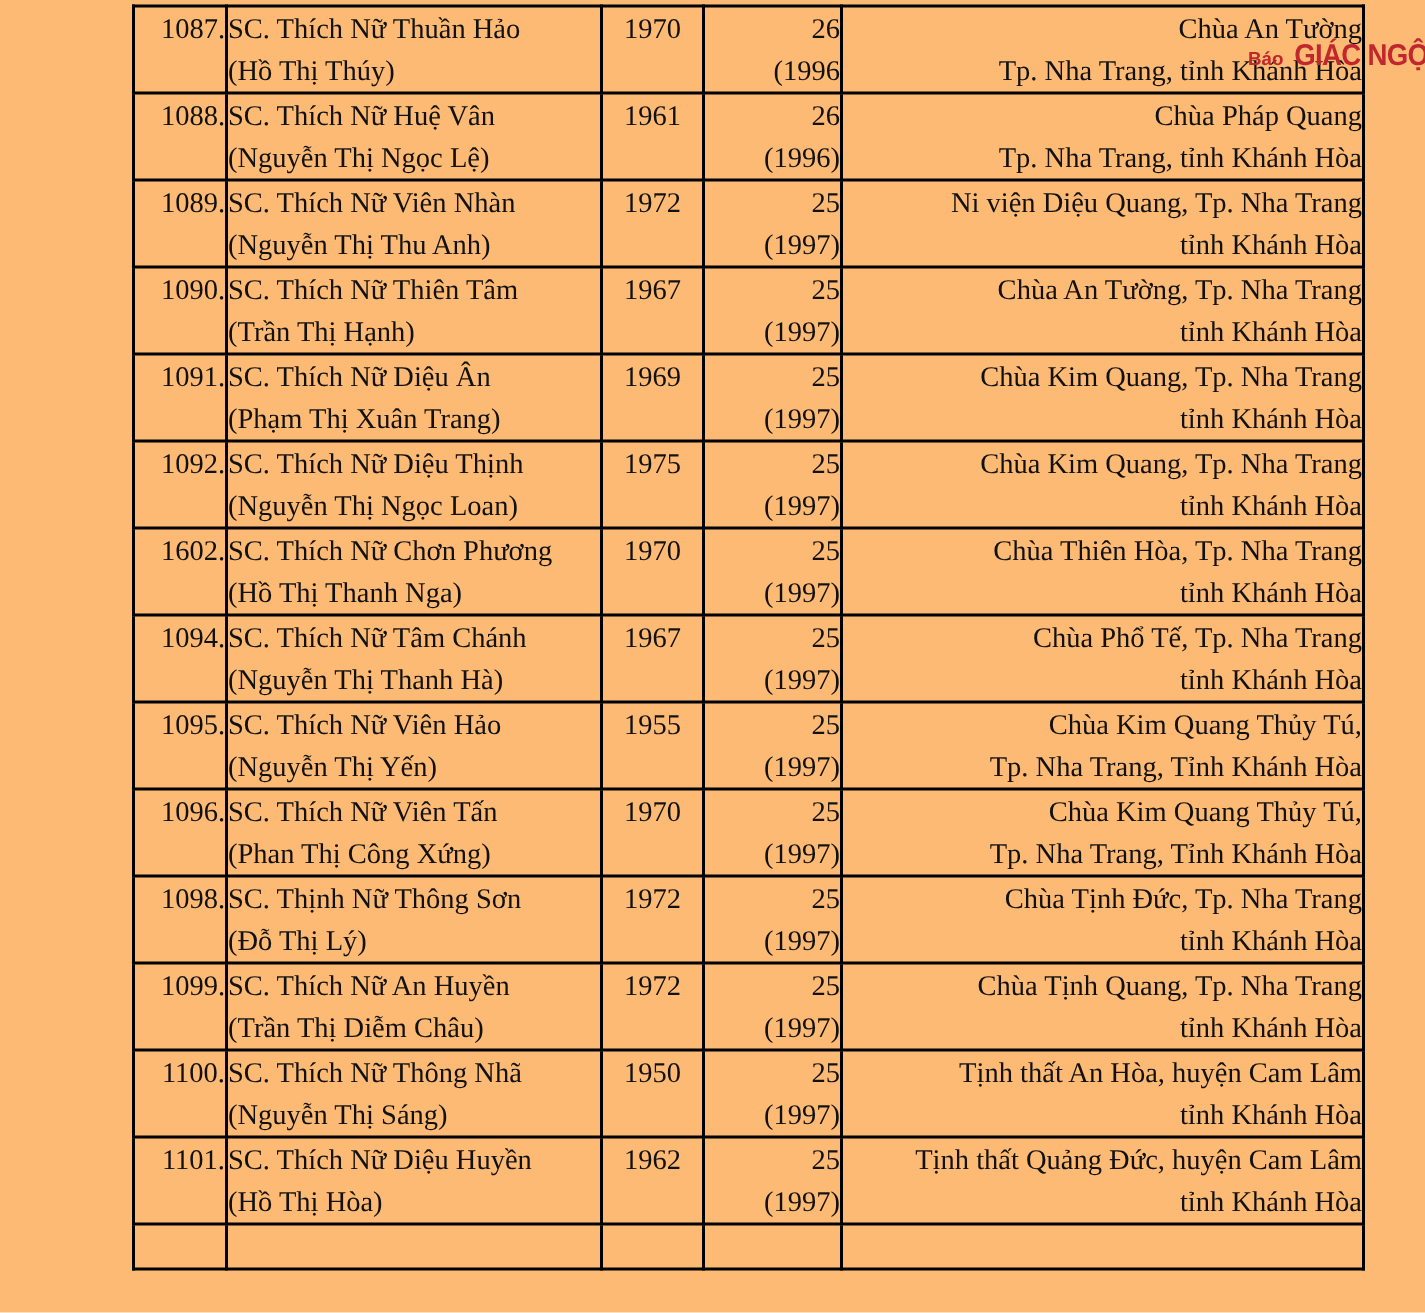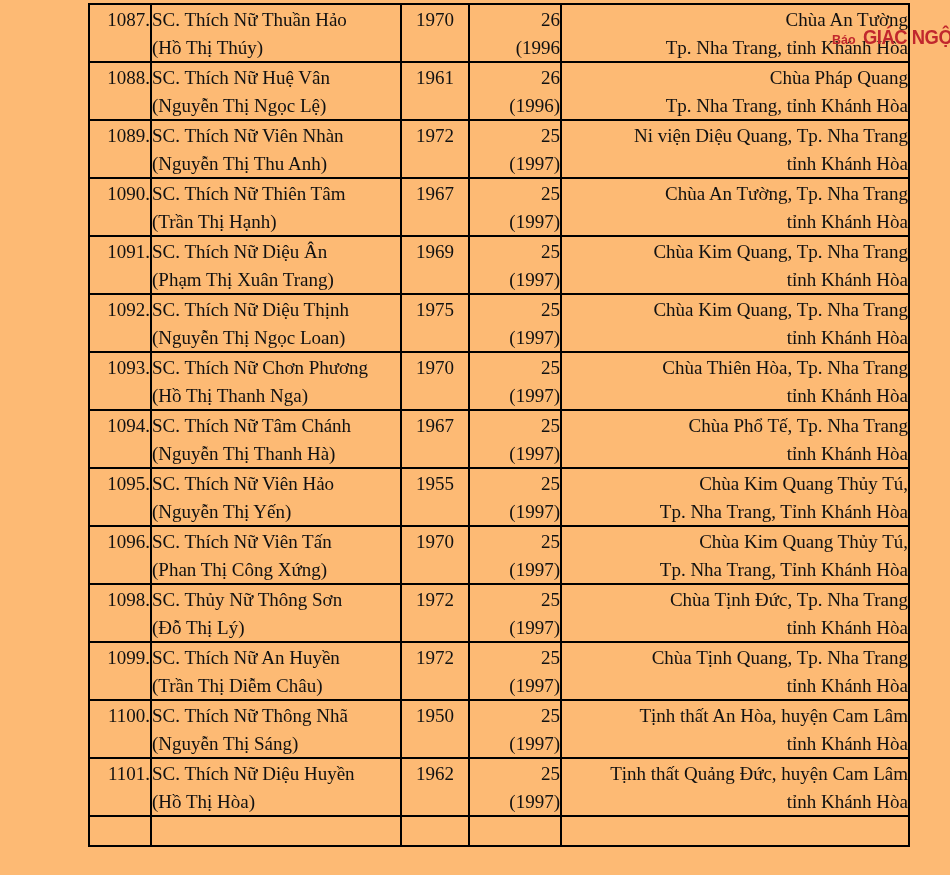--- a/index.html
+++ b/index.html
@@ -183,21 +183,21 @@
       <div>(1997)</div>
     </td>
     <td class="c-place">
       <div>Chùa Kim Quang, Tp. Nha Trang</div>
       <div>tỉnh Khánh Hòa</div>
     </td>
   </tr>
 
   <tr class="data-row">
     <td class="c-no">
-      <div>1093.</div>
+      <div>1602.</div>
     </td>
     <td class="c-name">
       <div>SC. Thích Nữ Chơn Phương</div>
       <div>(Hồ Thị Thanh Nga)</div>
     </td>
     <td class="c-year">
       <div>1970</div>
     </td>
     <td class="c-age">
       <div>25</div>
@@ -271,21 +271,21 @@
       <div>Tp. Nha Trang, Tỉnh Khánh Hòa</div>
     </td>
   </tr>
 
 
   <tr class="data-row">
     <td class="c-no">
       <div>1098.</div>
     </td>
     <td class="c-name">
-      <div>SC. Thủy Nữ Thông Sơn</div>
+      <div>SC. Thịnh Nữ Thông Sơn</div>
       <div>(Đỗ Thị Lý)</div>
     </td>
     <td class="c-year">
       <div>1972</div>
     </td>
     <td class="c-age">
       <div>25</div>
       <div>(1997)</div>
     </td>
     <td class="c-place">

